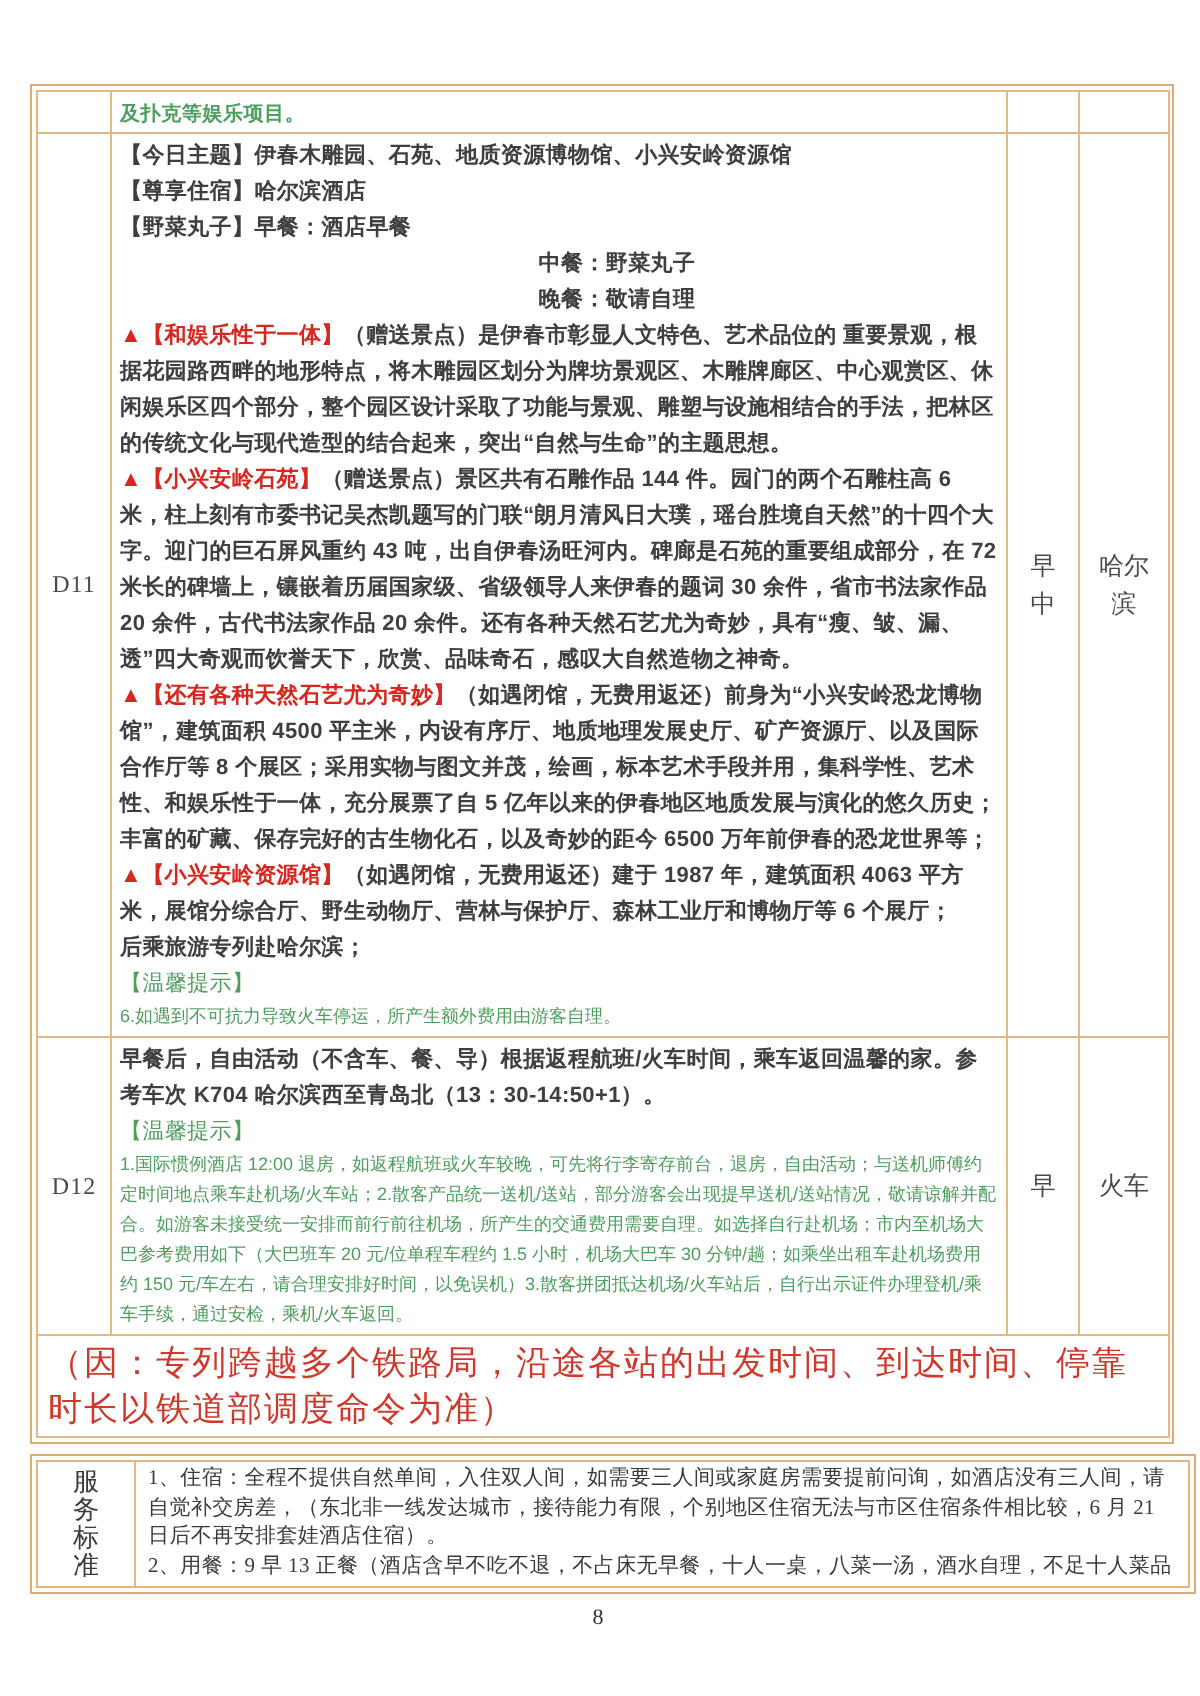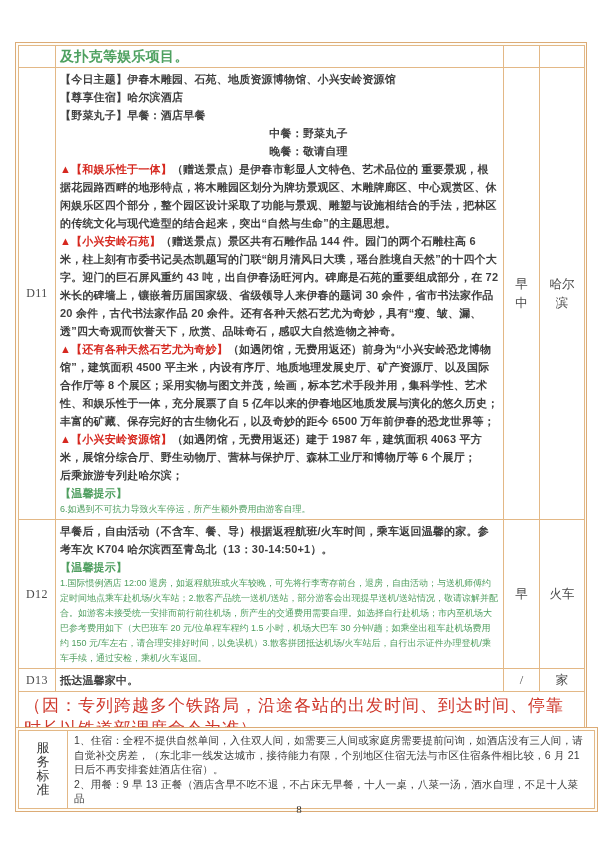--- a/index.html
+++ b/index.html
@@ -22,50 +22,50 @@
     text-align:center;
     font-family:Liberation Serif, serif;
     font-size:12px; color:#4a4a4a; letter-spacing:0.5px;
   }
   .desc-cell { padding:2px 4px; vertical-align:top; }
   .desc-cell p.line { font-size:11px; line-height:18px; letter-spacing:0.2px; }
   .desc-cell p.p-ind { padding-left:58px;text-align:center; }
   .desc-cell p.p-gs { font-size:9px; line-height:15px; letter-spacing:0; }
   .run-n  { color:#3f3f3f;font-weight:bold; }
   .run-red{ color:#d6281f; font-weight:bold; }
-  .run-gb { color:#4f9e5f; font-weight:bold; }
+  .run-gb { color:#4f9e5f; font-weight:normal; }
   .run-gs { color:#4f9e5f; }
   .meal-cell,.stay-cell {
     text-align:center; white-space:pre-line;
     font-family:"Liberation Serif", serif;
     font-size:12.5px; line-height:19px; color:#4a4a4a;
   }
   .row-prev td { height:17px; }
   .row-prev .desc-cell { vertical-align:middle; padding:1px 4px; }
-  .row-prev .carryover { font-size:14px; font-weight:bold; color:#4da05f; letter-spacing:0.3px; }
+  .row-prev .carryover { font-size:10px; font-weight:bold; color:#4da05f; letter-spacing:0.3px; }
   .row-note td {
     height:22px; padding:2px 5px;
     font-family:"Liberation Serif", serif;
     font-size:17px; color:#cf382b; letter-spacing:1px;
     vertical-align:middle;
   }
   
   .service-wrap {
     position:absolute; left:15px; top:727px; width:583px;
     border:1px solid #dcab76; padding:2px; background:#fffdf8;
   }
   .svc-label {
     width:49px; text-align:center; vertical-align:middle;
     font-family:"Liberation Serif", serif;
     font-size:13px; color:#3a3a3a;
   }
   .svc-label div { line-height:14px; }
   .svc-body {
     padding:2px 6px; vertical-align:top;
-    font-family:Liberation Sans, sans-serif;
+    font-family:Liberation Serif, serif;
     font-size:10.5px; line-height:14.5px; color:#3a3a3a; letter-spacing:0.2px;
   }
   
   .page-number {
     position:absolute; left:0; top:803px; width:598px;
     text-align:center;
     font-family:"Liberation Serif", serif;
     font-size:11px; color:#333333;
   }
 </style>
@@ -115,28 +115,20 @@
         <tr>
           <td class="day-cell">D12</td>
           <td class="desc-cell">
             <p class="line"><span class="run-n">早餐后，自由活动（不含车、餐、导）根据返程航班/火车时间，乘车返回温馨的家。参考车次 K704 哈尔滨西至青岛北（13：30-14:50+1）。</span></p>
             <p class="line"><span class="run-gb">【温馨提示】</span></p>
             <p class="line p-gs"><span class="run-gs">1.国际惯例酒店 12:00 退房，如返程航班或火车较晚，可先将行李寄存前台，退房，自由活动；与送机师傅约定时间地点乘车赴机场/火车站；2.散客产品统一送机/送站，部分游客会出现提早送机/送站情况，敬请谅解并配合。如游客未接受统一安排而前行前往机场，所产生的交通费用需要自理。如选择自行赴机场；市内至机场大巴参考费用如下（大巴班车 20 元/位单程车程约 1.5 小时，机场大巴车 30 分钟/趟；如乘坐出租车赴机场费用约 150 元/车左右，请合理安排好时间，以免误机）3.散客拼团抵达机场/火车站后，自行出示证件办理登机/乘车手续，通过安检，乘机/火车返回。</span></p>
           </td>
           <td class="meal-cell">早</td>
           <td class="stay-cell">火车</td>
         </tr>
-        <tr>
-          <td class="day-cell">D13</td>
-          <td class="desc-cell">
-            <p class="line"><span class="run-n">抵达温馨家中。</span></p>
-          </td>
-          <td class="meal-cell">/</td>
-          <td class="stay-cell">家</td>
-        </tr>
       </tbody>
     <tbody>
       <tr class="row-note">
         <td colspan="4">
           <span>（因：专列跨越多个铁路局，沿途各站的出发时间、到达时间、停靠时长以铁道部调度命令为准）</span>
         </td>
       </tr>
     </tbody>
   </table>
 </div>

